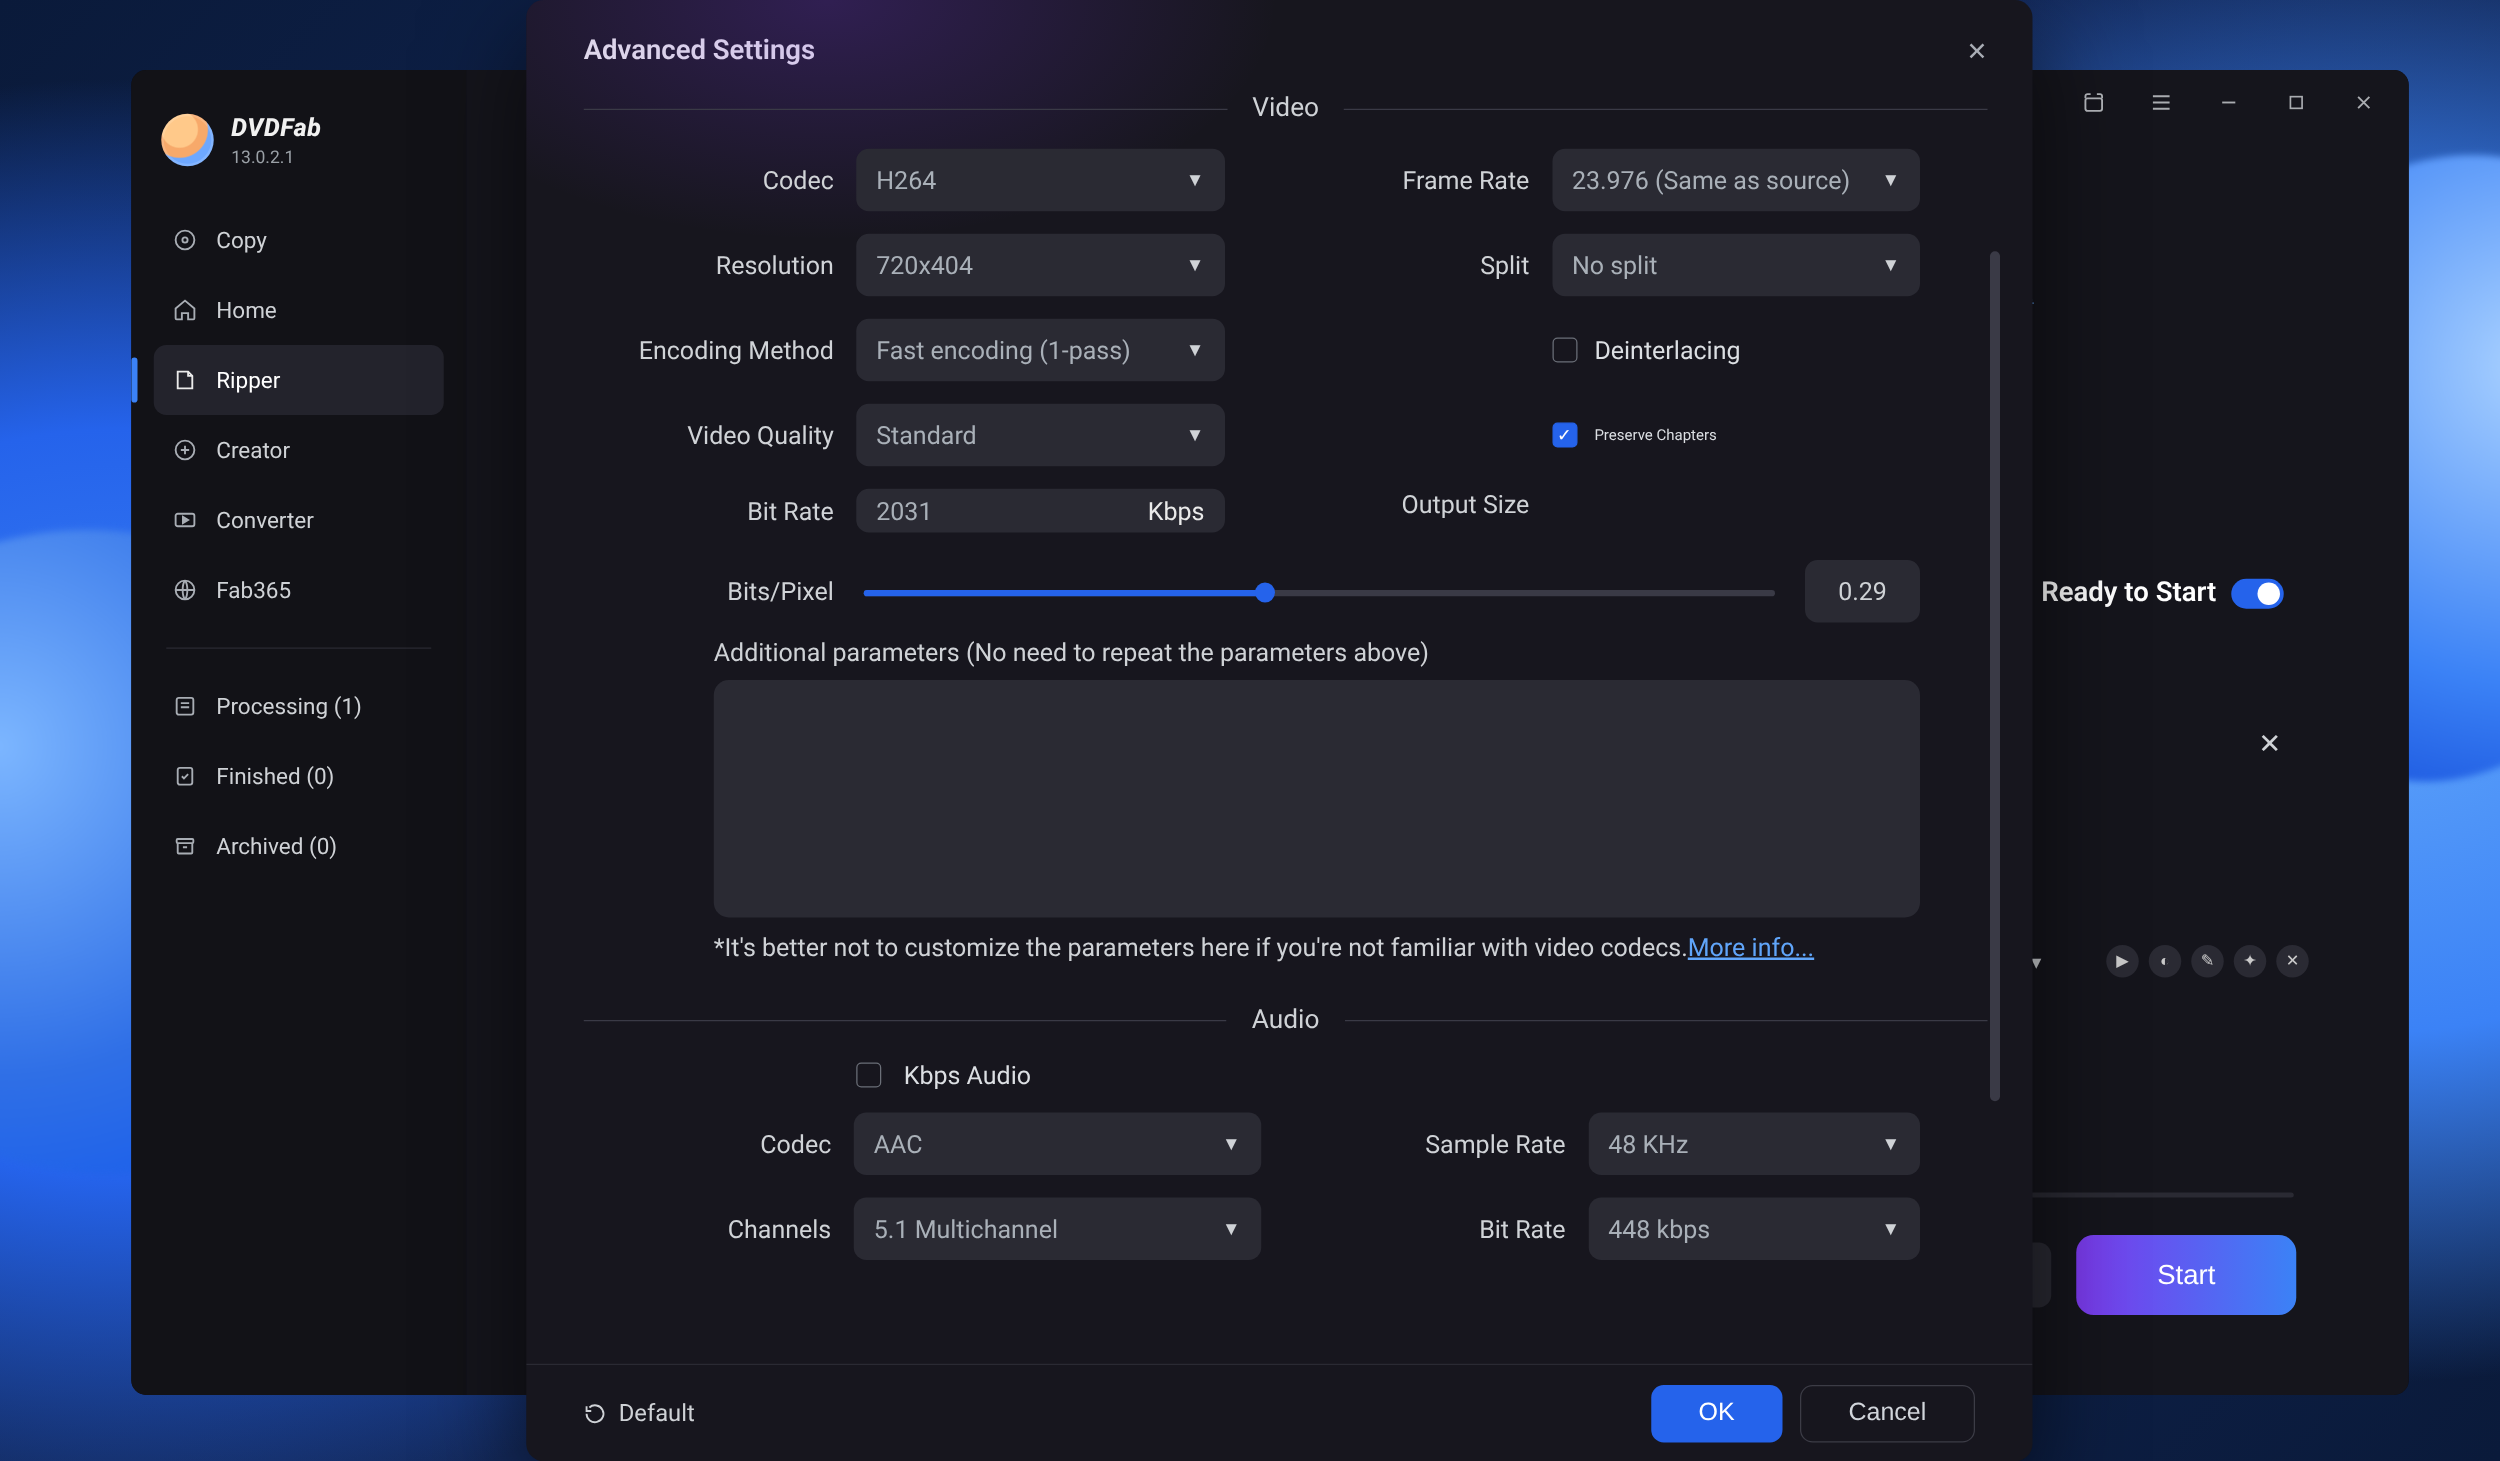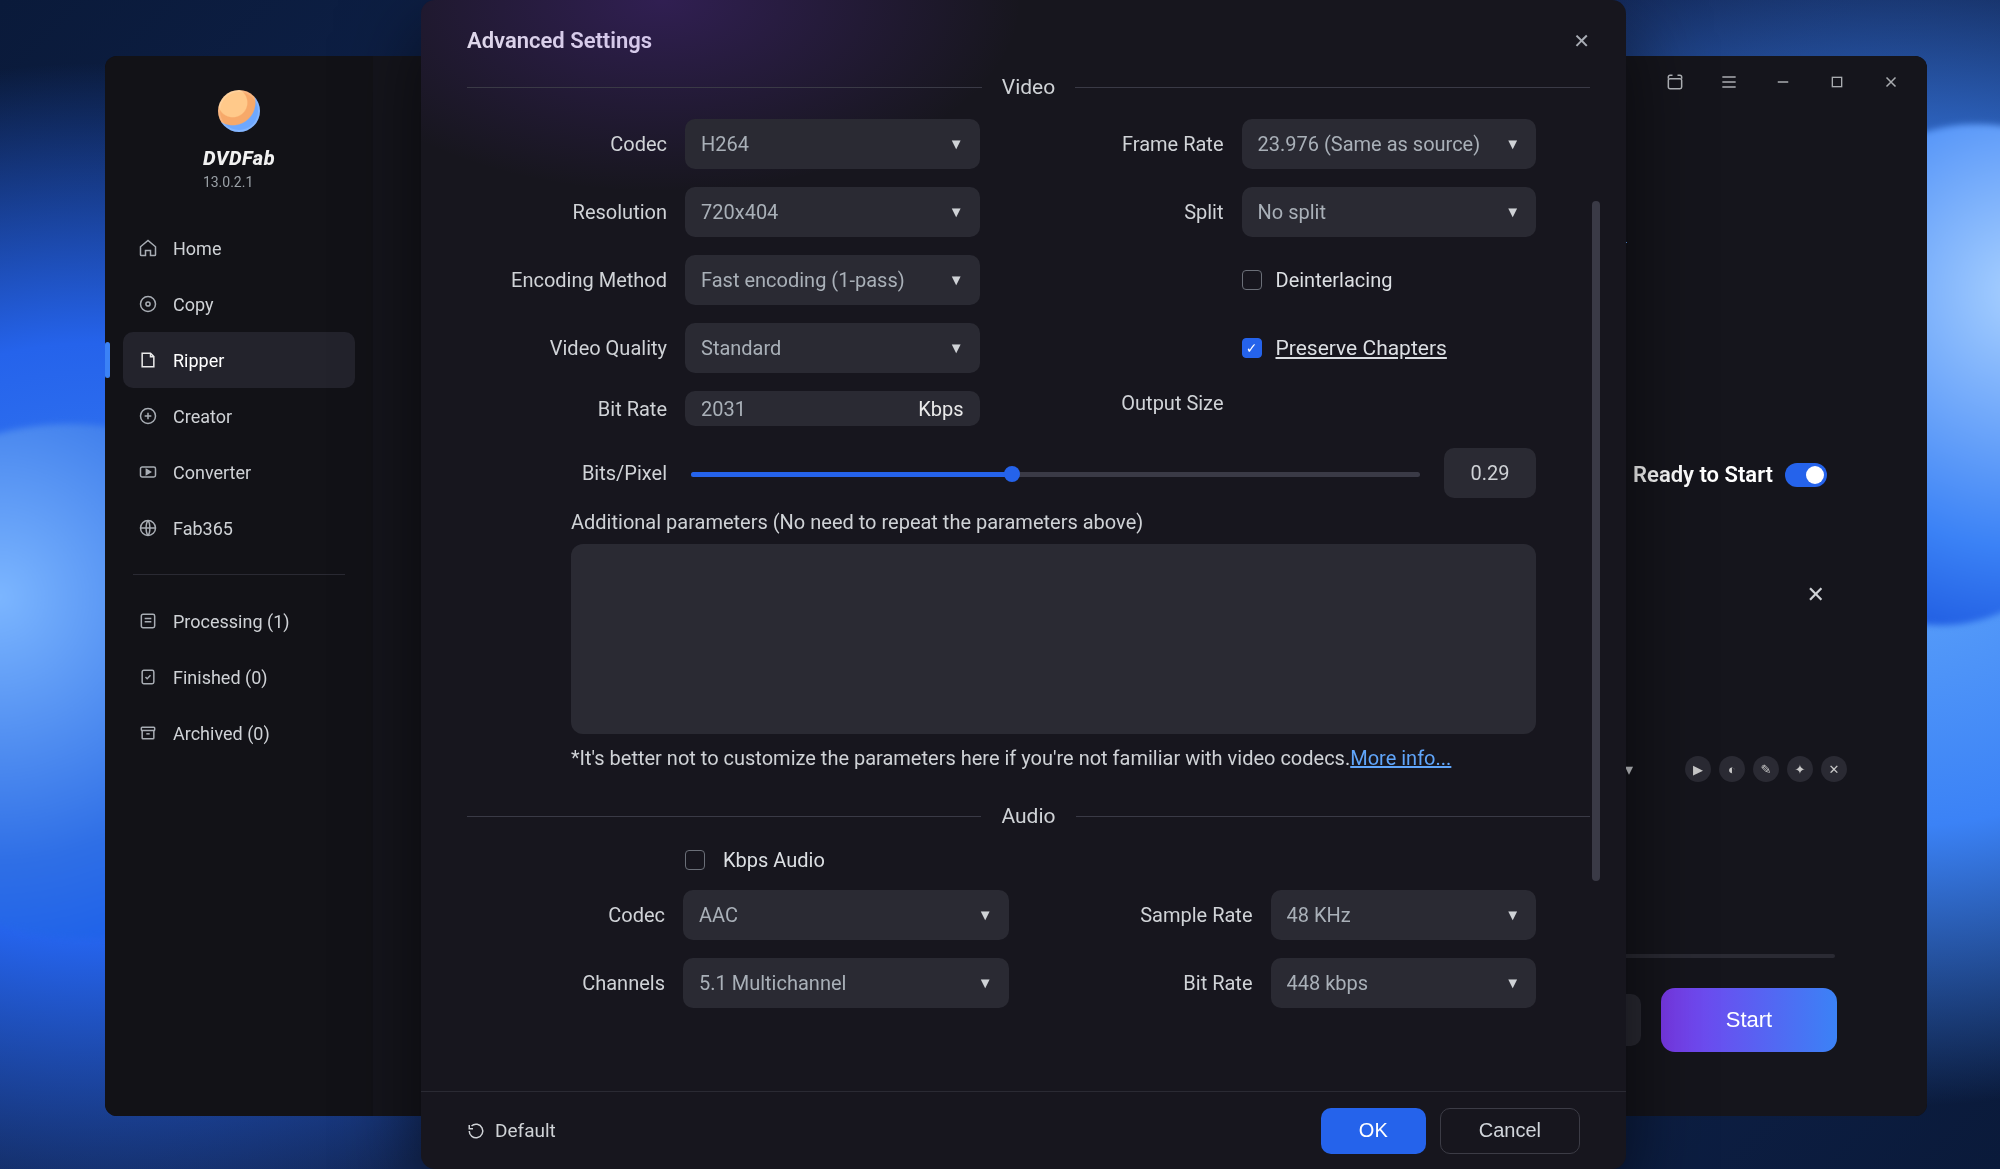--- a/index.html
+++ b/index.html
@@ -31,21 +31,21 @@
   
   .app-window {
     position: absolute; left: 105px; top: 56px; width: 1822px; height: 1060px;
     background: #0f0f14; border-radius: 12px; color: #e5e5e5;
     display: flex; overflow: hidden;
   }
   .sidebar {
     width: 268px; background: #121217; display: flex; flex-direction: column;
     padding: 34px 18px 0 18px;
   }
-  .brand { display:flex; align-items:center; gap:14px; padding: 0 6px 24px 6px; flex-direction: column; }
+  .brand { display:flex; align-items:center; gap:14px; padding: 0 6px 24px 6px; }
   .brand-logo {
     width: 42px; height: 42px; border-radius: 50%;
     background: radial-gradient(circle at 35% 30%, #ffc98a 0 35%, #f7a96a 38% 55%, #6ea8ff 58% 100%);
     display:flex; align-items:center; justify-content:center;
     box-shadow: inset 0 0 0 2px rgba(255,255,255,.15);
   }
   .brand-text { display:flex; flex-direction:column; }
   .brand-name { font-weight: 800; font-size: 20px; font-style: italic; letter-spacing: .5px; color:#f1f1f1;}
   .brand-ver  { font-size: 14px; color:#9aa0a6; margin-top:4px;}
   .nav { margin-top: 6px; display:flex; flex-direction:column; gap:0;}
@@ -200,33 +200,33 @@
       <div class="brand-text">
         <div class="brand-name">DVDFab</div>
         <div class="brand-ver">13.0.2.1</div>
       </div>
     </div>
 
     <div class="nav">
       <div class="nav-item">
         <span class="nav-icon">
           <svg width="20" height="20" viewBox="0 0 24 24" fill="none" stroke="currentColor" stroke-width="1.8">
-              <path d="M3 10.5 12 3l9 7.5V20a1 1 0 0 1-1 1h-5v-6h-6v6H4a1 1 0 0 1-1-1z"></path>
-            </svg>
-        </span>
-        <span>Home</span>
-      </div>
-      <div class="nav-item">
-        <span class="nav-icon">
-          <svg width="20" height="20" viewBox="0 0 24 24" fill="none" stroke="currentColor" stroke-width="1.8">
               <circle cx="12" cy="12" r="9"></circle>
               <circle cx="12" cy="12" r="2.5"></circle>
             </svg>
         </span>
         <span>Copy</span>
+      </div>
+      <div class="nav-item">
+        <span class="nav-icon">
+          <svg width="20" height="20" viewBox="0 0 24 24" fill="none" stroke="currentColor" stroke-width="1.8">
+              <path d="M3 10.5 12 3l9 7.5V20a1 1 0 0 1-1 1h-5v-6h-6v6H4a1 1 0 0 1-1-1z"></path>
+            </svg>
+        </span>
+        <span>Home</span>
       </div>
       <div class="nav-item active">
         <span class="nav-icon">
           <svg width="20" height="20" viewBox="0 0 24 24" fill="none" stroke="currentColor" stroke-width="1.8">
               <path d="M5 4h10l4 4v12H5z"></path>
               <path d="M15 4v4h4"></path>
             </svg>
         </span>
         <span>Ripper</span>
       </div>
@@ -444,21 +444,21 @@
           <div class="form-label"></div>
           <div class="control check-row">
             <span class="checkbox"></span>
             <span style="font-size:20px;">Deinterlacing</span>
           </div>
         </div>
         <div class="form-row">
           <div class="form-label"></div>
           <div class="control check-row">
             <span class="checkbox checked">✓</span>
-            <span style="font-size:21px;text-decoration:underline;">Preserve Chapters</span>
+            <span style="font-size:12px;">Preserve Chapters</span>
           </div>
         </div>
         <div class="form-row">
           <div class="form-label">Output Size</div>
         </div>
       </div>
     </div>
 
     <div class="bits-row" style="padding-right:54px;">
       <div class="bits-label">Bits/Pixel</div>

